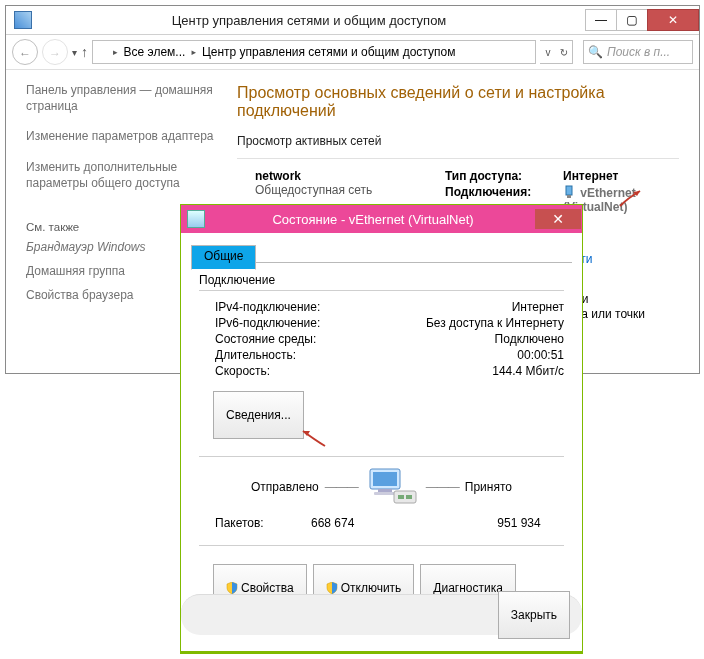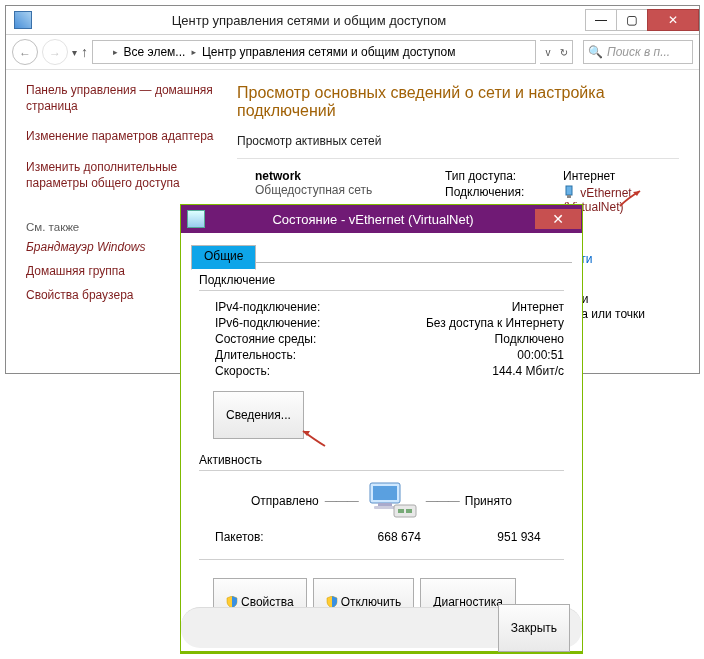--- a/index.html
+++ b/index.html
@@ -19,47 +19,47 @@
   .pathbox { flex:1; height:22px; border:1px solid #c0c0c0; display:flex; align-items:center; padding:0 4px; font-size:12px;}
   .pathbox .seg { padding:0 4px;}
   .pathbox .tri { font-size:9px; color:#555; padding:0 2px;}
   .pathend { width:32px; height:22px; border:1px solid #c0c0c0; border-left:none; display:flex;}
   .pathend div{flex:1;display:flex;align-items:center;justify-content:center;font-size:10px;color:#555;}
   .searchbox { width:100px; height:22px; border:1px solid #c0c0c0; margin-left:6px; display:flex; align-items:center; padding:0 4px; color:#999; font-style:italic;}
   .searchbox .mag{font-style:normal;color:#6a9edb;margin-right:4px;}
   
   .body { display:flex; height: calc(100% - 62px);}
   .sidebar { width:195px; padding:12px 8px 0 20px;}
-  .sidebar a, .content a { color:#7f1d1d; text-decoration:none; cursor:pointer;}
+  .sidebar a, .content a { color:#737373; text-decoration:none; cursor:pointer;}
   .sidebar .grp { margin-bottom:14px; line-height:1.35;}
   .sidebar .sub { color:#5b5b5b; font-size:11.5px; margin-top:30px; margin-bottom:6px;}
   
   .content { flex:1; padding:14px 20px 0 8px;}
   .content h1 { color:#a16207; font-weight:400; font-size:16px; margin:0 0 14px 0;}
   .sect { color:#222; margin:6px 0 10px 0;}
   .hr { border-top:1px solid #e1e1e1; margin:2px 0 10px 0;}
   .netrow { display:flex; }
   .netleft { width:190px; padding-left:18px;}
   .netleft b{font-weight:600;}
   .netleft .sub2{color:#555;}
   .netright { flex:1;}
-  .kv { display:flex; margin-bottom:2px;}
+  .kv { display:flex; margin-bottom:2px;font-weight:bold;}
   .kv .k{ width:118px;}
   .kv .v{ }
   .ethicon{ display:inline-block;width:12px;height:14px;vertical-align:-2px;margin-right:2px;}
   .ethicon svg{display:block;}
   
   .cutcol{ position:absolute; left:568px; top:252px; color:#0066cc; line-height:1.3;}
   
   .arrow{ position:absolute; pointer-events:none;}
   
   
   .dlgwrap { position:absolute; left:180px; top:204px; width:403px; height:450px; }
   .dlgborder { width:100%; height:100%; background:#7fba00; padding:1px; box-sizing:border-box;}
-  .dlgtitle { height:28px; display:flex; align-items:center; color:#fff; background:#701a75;}
+  .dlgtitle { height:28px; display:flex; align-items:center; color:#fff; background:#ec4899;}
   .dlgtitle .icon{ width:16px;height:16px;margin:0 6px;background:linear-gradient(#dff,#9ce);border:1px solid #5a9;}
   .dlgtitle .t{ flex:1; text-align:center; font-size:13px;}
   .dlgclose{ width:46px; height:20px; background:#c75050; color:#fff; display:flex;align-items:center;justify-content:center;font-size:14px;margin-right:1px;cursor:default;}
   .dlgbody{ background:#fff; height:calc(100% - 30px); box-sizing:border-box; padding:6px 10px 10px 10px; position:relative;}
   
   .tabstrip{ height:23px; border-bottom:1px solid #b9b9b9; display:flex;}
   .tab{ border:1px solid #b9b9b9; border-bottom:1px solid #fff; background:#0ea5e9; padding:3px 12px 0 12px; height:20px; font-size:12px; margin-right:2px; position:relative; top:6px;}
   
   .dlgcontent{ padding:10px 8px 0 8px;}
   .fs-title{ font-size:12px; color:#000;}
@@ -69,21 +69,21 @@
   .drow .dv{ }
   
   button.win{ background:linear-gradient(#fdfdfd,#e9e9e9); border:1px solid #adadad; padding:16px 12px; font-family:inherit; font-size:12px; cursor:default; min-width:72px;}
   .shield{display:inline-block;width:12px;height:12px;vertical-align:-2px;margin-right:3px;}
   
   .actrow{ display:flex; align-items:center; justify-content:center; gap:6px; margin:8px 0 4px 0;}
   .actrow .lbl{ font-size:12px;}
   .dash{ letter-spacing:-1px; color:#888;}
   .pcicon{ width:56px; height:44px;}
   
-  .bottombar{ position:absolute; left:0; right:0; bottom:3px; height:40px; background:#f0f0f0; border-top:1px solid #dcdcdc; display:flex; align-items:center; justify-content:flex-end; padding:0 12px;border-radius:19px;}
+  .bottombar{ position:absolute; left:0; right:0; bottom:16px; height:40px; background:#f0f0f0; border-top:1px solid #dcdcdc; display:flex; align-items:center; justify-content:flex-end; padding:0 12px;border-radius:19px;}
   
   .btnrow{ display:flex; gap:6px; margin:18px 0 0 14px;}
 </style>
 </head>
 <body>
 
 <div class="mainwin">
   <div class="titlebar">
     <div class="appicon"></div>
     <div class="title">Центр управления сетями и общим доступом</div>
@@ -204,21 +204,20 @@
 
         <div style="margin:12px 0 0 14px;">
           <button class="win">Сведения...</button>
         </div>
         <svg class="arrow" style="left:118px;top:195px;width:30px;height:20px;">
           <path d="M26 18 Q 16 12 4 3" stroke="#c1392b" stroke-width="2" fill="none"></path>
           <path d="M4 3 l7 0 l-3 5 z" fill="#c1392b"></path>
         </svg>
 
         <div style="height:14px;"></div>
-        <div class="fs-title">Активность</div>
         <div class="fs-line"></div>
 
         <div class="actrow">
           <span class="lbl">Отправлено</span>
           <span class="dash">———</span>
           <span class="pcicon">
             <svg viewBox="0 0 56 44">
               <rect x="6" y="4" width="30" height="20" rx="2" fill="#cfe8ff" stroke="#5a8fc7"></rect>
               <rect x="9" y="7" width="24" height="14" fill="#5aa0e0"></rect>
               <rect x="14" y="24" width="14" height="3" fill="#aac"></rect>
@@ -227,21 +226,21 @@
               <rect x="34" y="30" width="6" height="4" fill="#7a7"></rect>
               <rect x="42" y="30" width="6" height="4" fill="#7a7"></rect>
             </svg>
           </span>
           <span class="dash">———</span>
           <span class="lbl">Принято</span>
         </div>
 
         <div class="drow" style="padding-left:16px; margin-top:6px;">
           <div style="width:96px;">Пакетов:</div>
-          <div style="width:110px; text-align:right;">668 674</div>
+          <div style="width:110px; ">668 674</div>
           <div style="flex:1;"></div>
           <div style="width:90px; text-align:center;">951 934</div>
         </div>
 
         <div class="fs-line" style="margin-top:14px;"></div>
 
         <div class="btnrow">
           <button class="win">
             <span class="shield"><svg viewBox="0 0 12 12">
                   <path d="M6 0 L11 2 V6 C11 9 8 11 6 12 C4 11 1 9 1 6 V2 Z" fill="#ffcc33" stroke="#cc9900" stroke-width="0.5"></path>

